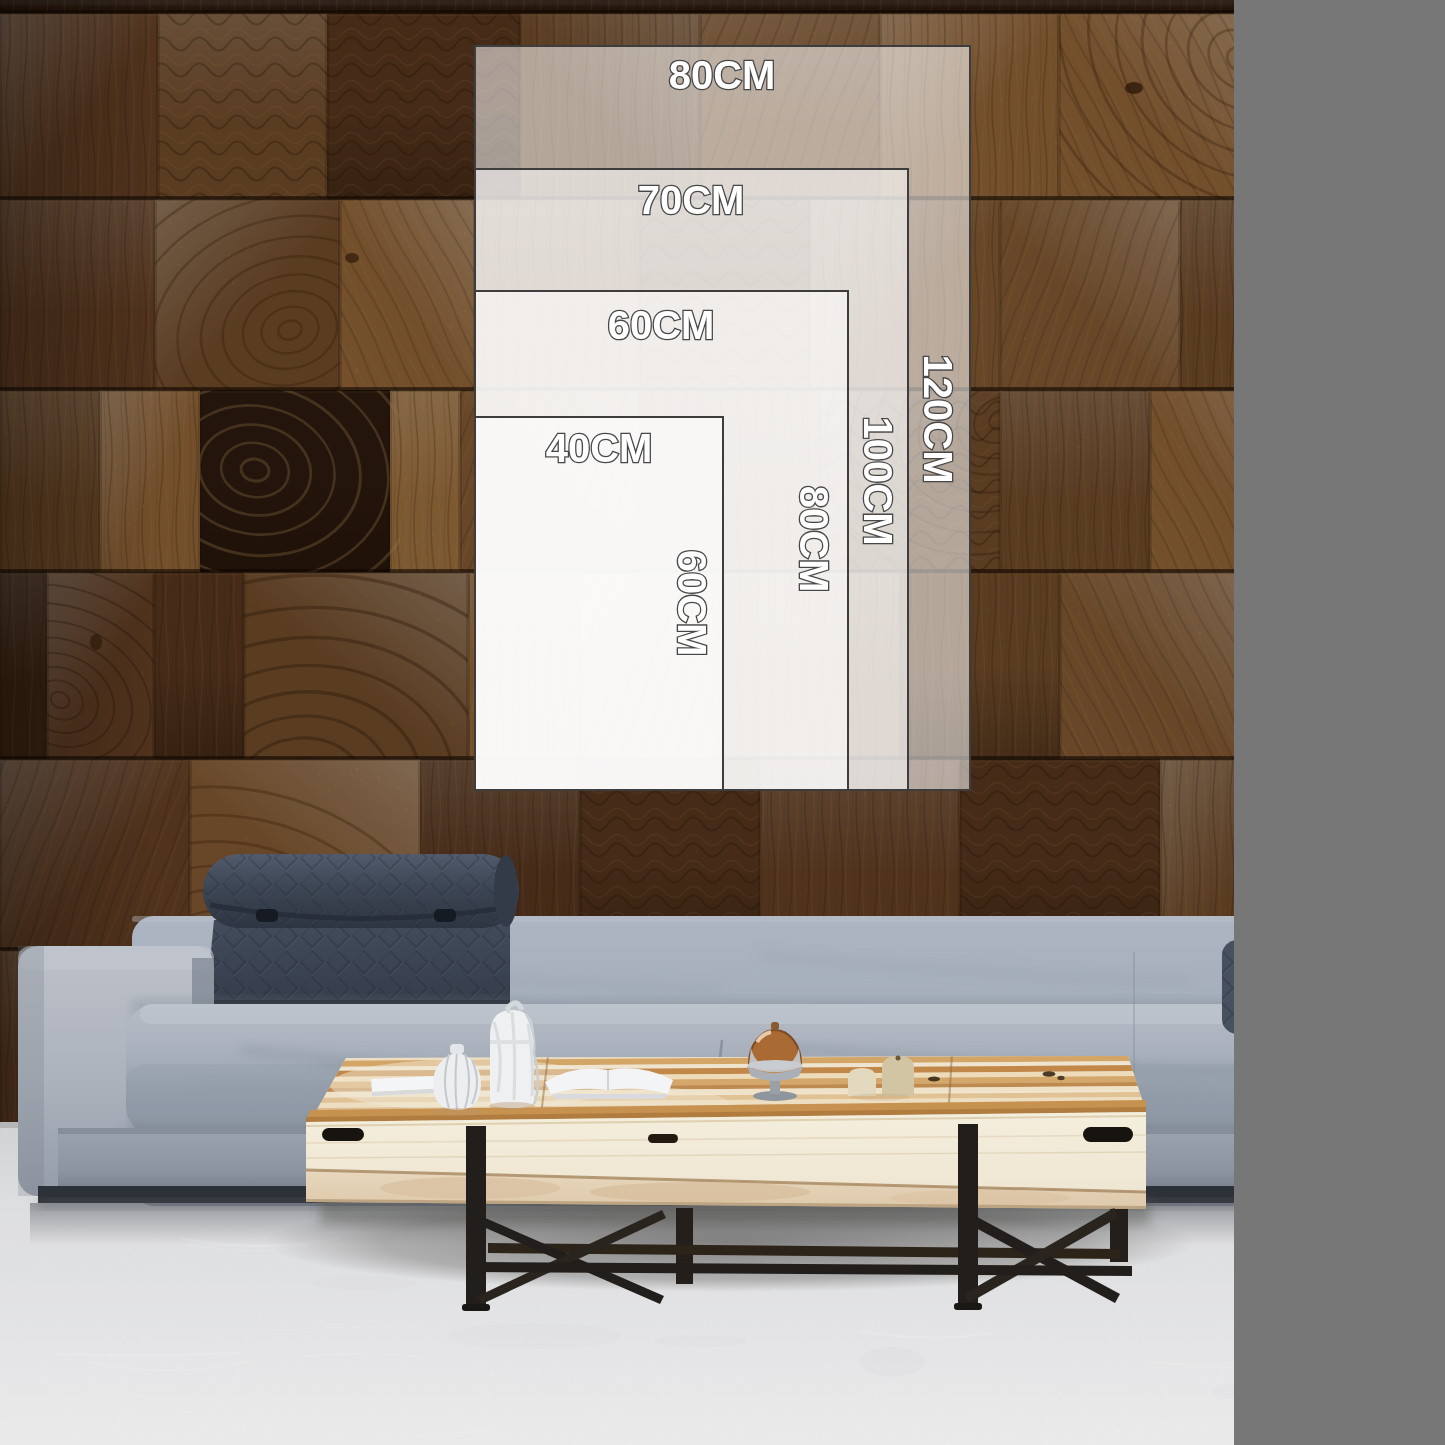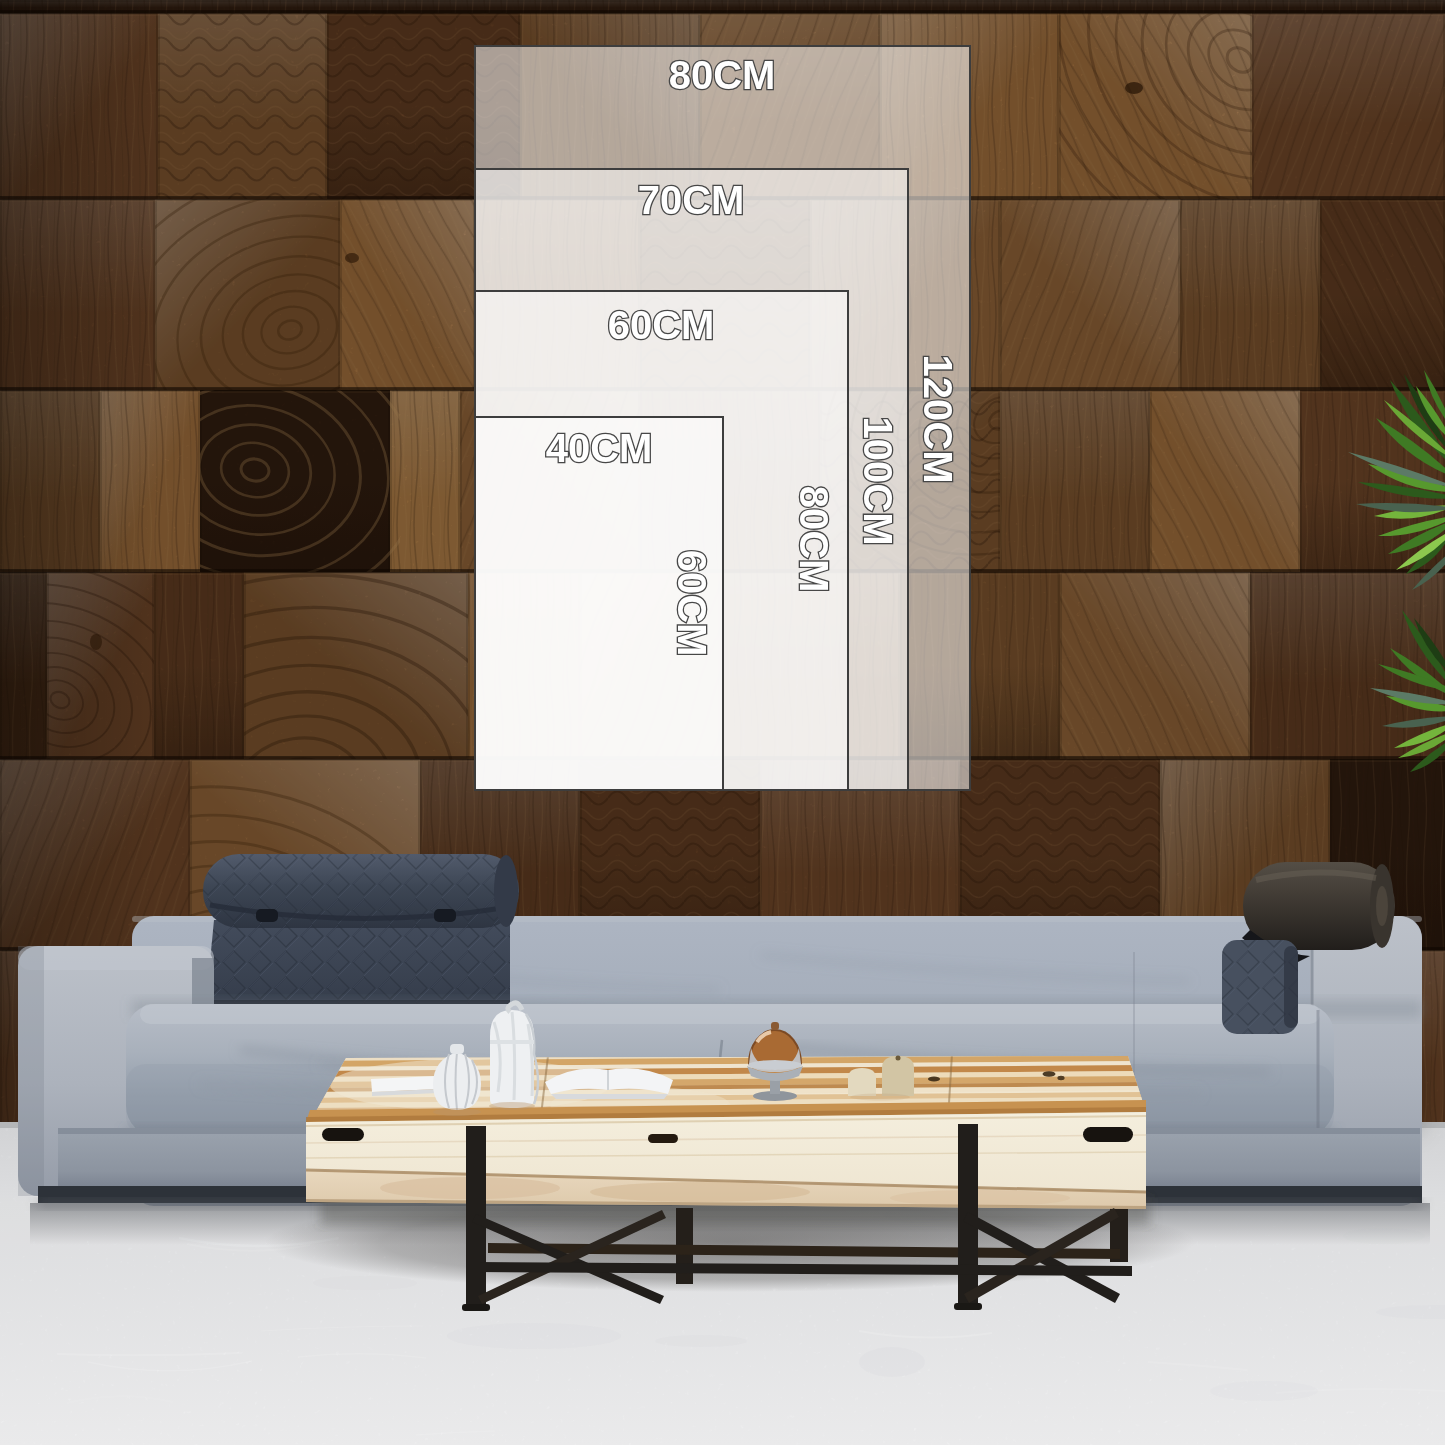--- a/index.html
+++ b/index.html
@@ -1,15 +1,15 @@
 <!DOCTYPE html>
 <html><head><meta charset="utf-8">
 <style>
 html,body{margin:0;padding:0;background:#777;}
-#scene{width:1445px;height:1445px;position:relative;overflow:hidden;font-family:"Liberation Sans",sans-serif;}
+#scene{width:1234px;height:1445px;position:relative;overflow:hidden;font-family:"Liberation Sans",sans-serif;}
 svg{display:block}
 </style></head>
 <body>
 <div id="scene">
 <svg width="1445" height="1445" viewBox="0 0 1445 1445" xmlns="http://www.w3.org/2000/svg">
 
 <defs>
 <filter id="noise" x="0" y="0" width="100%" height="100%">
  <feTurbulence type="fractalNoise" baseFrequency="0.22" numOctaves="3" stitchTiles="stitch" result="n"></feTurbulence>
  <feColorMatrix in="n" type="matrix" values="0 0 0 0 0  0 0 0 0 0  0 0 0 0 0  0.9 0.9 0.9 0 0"></feColorMatrix>

